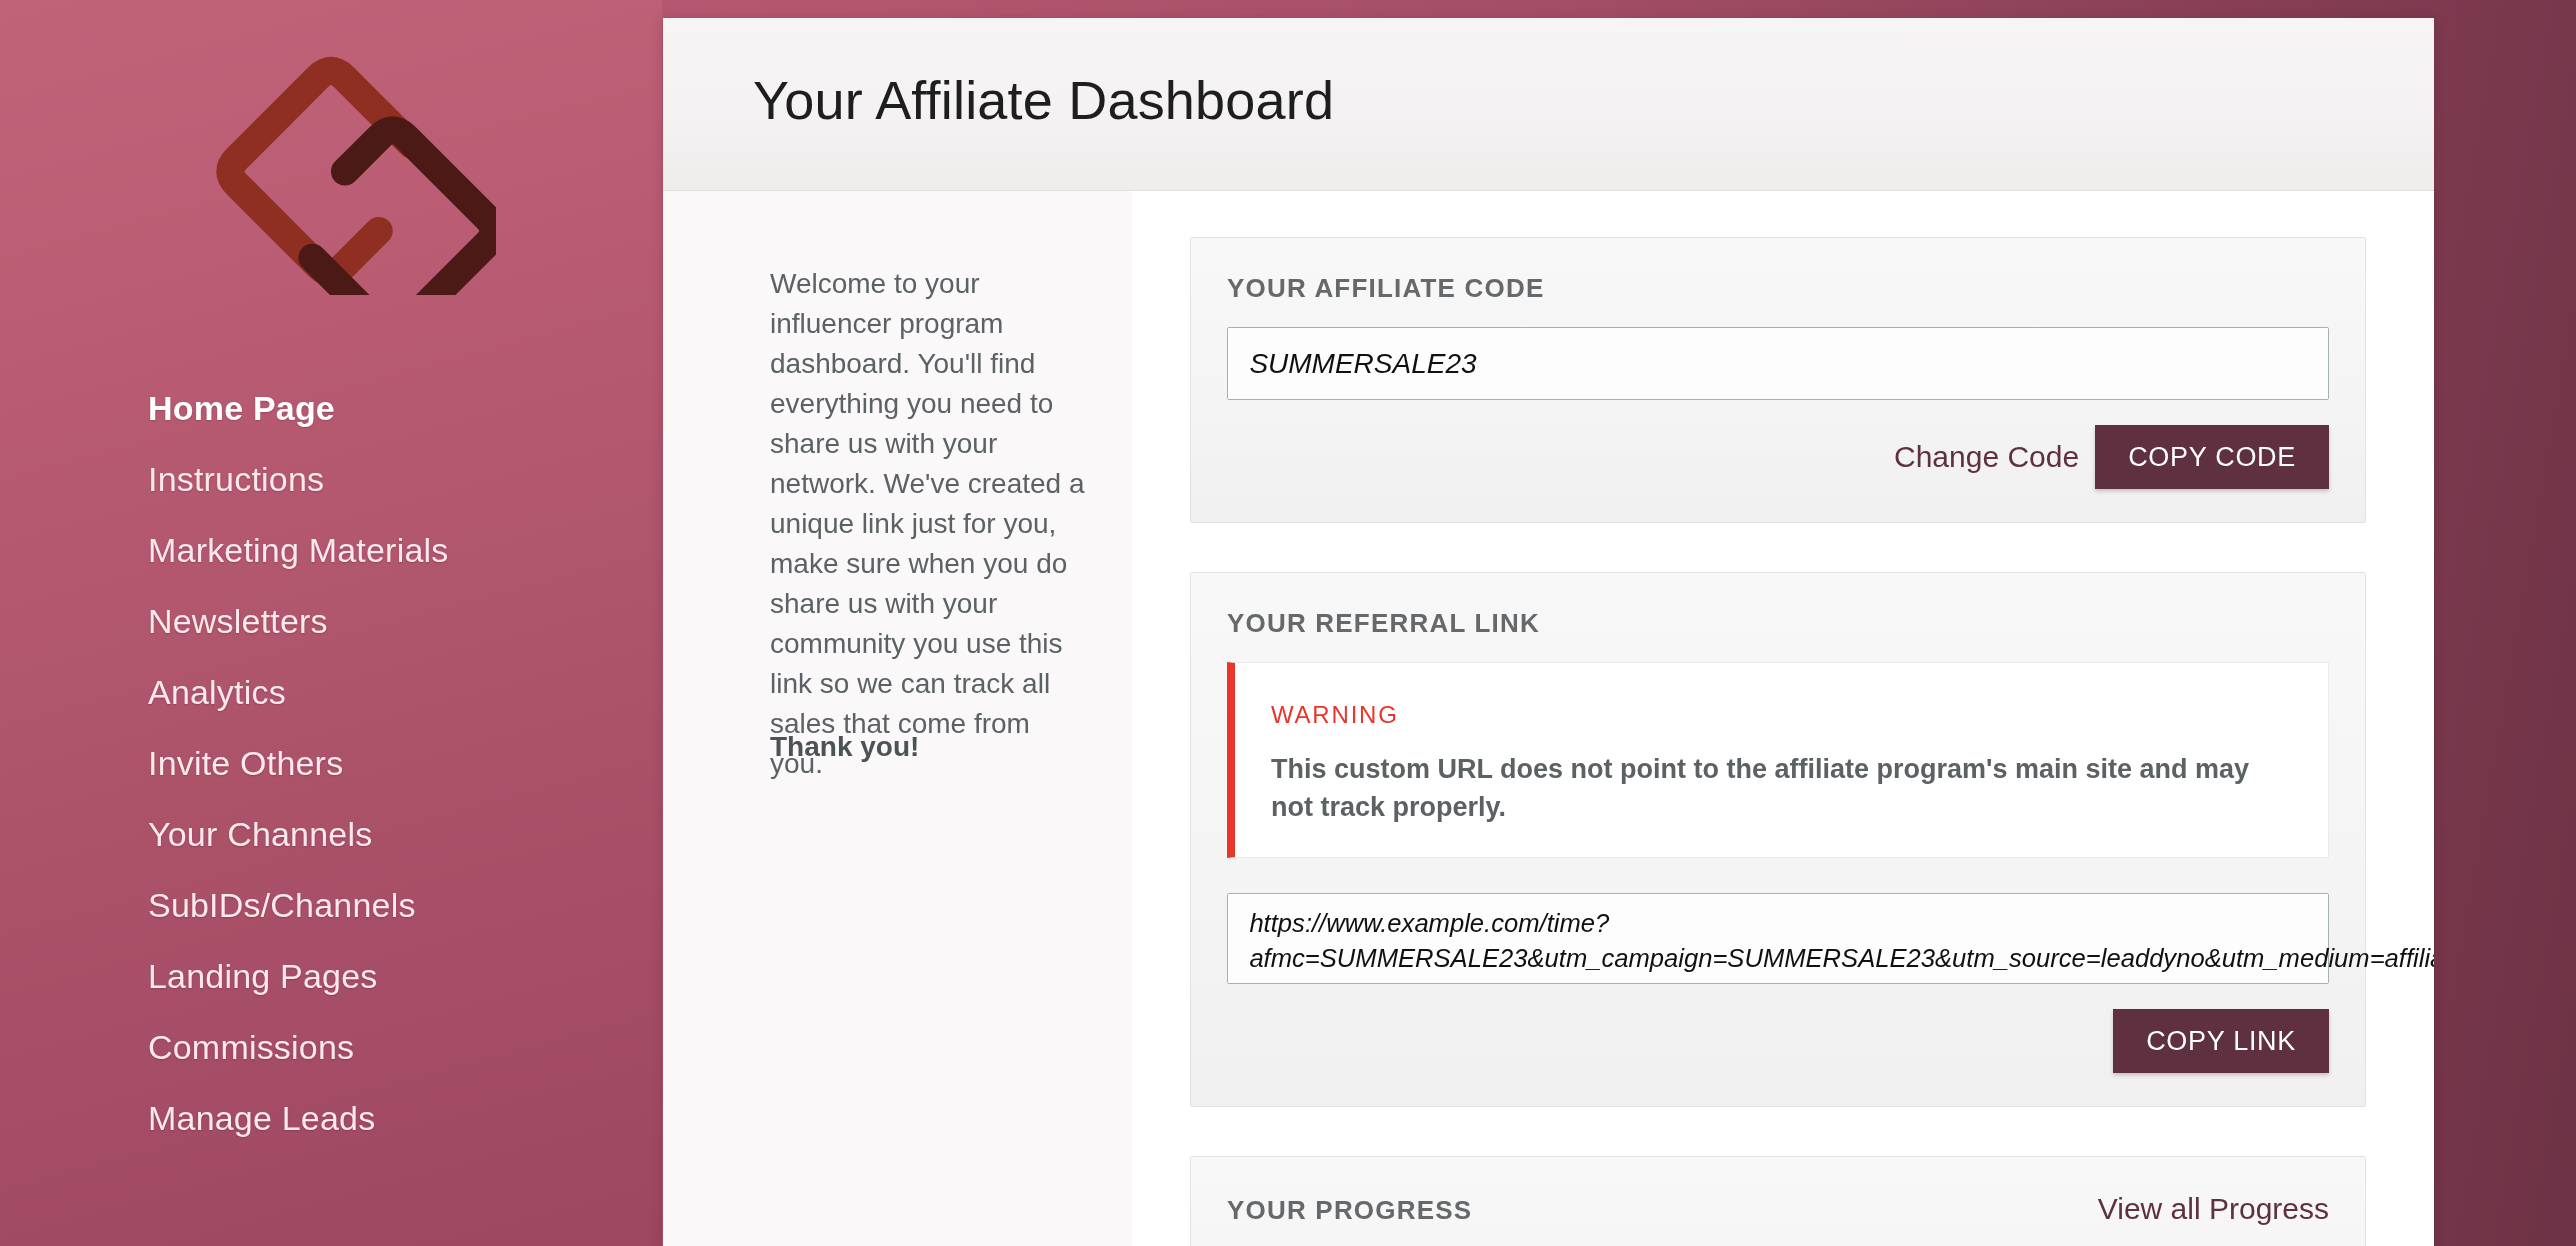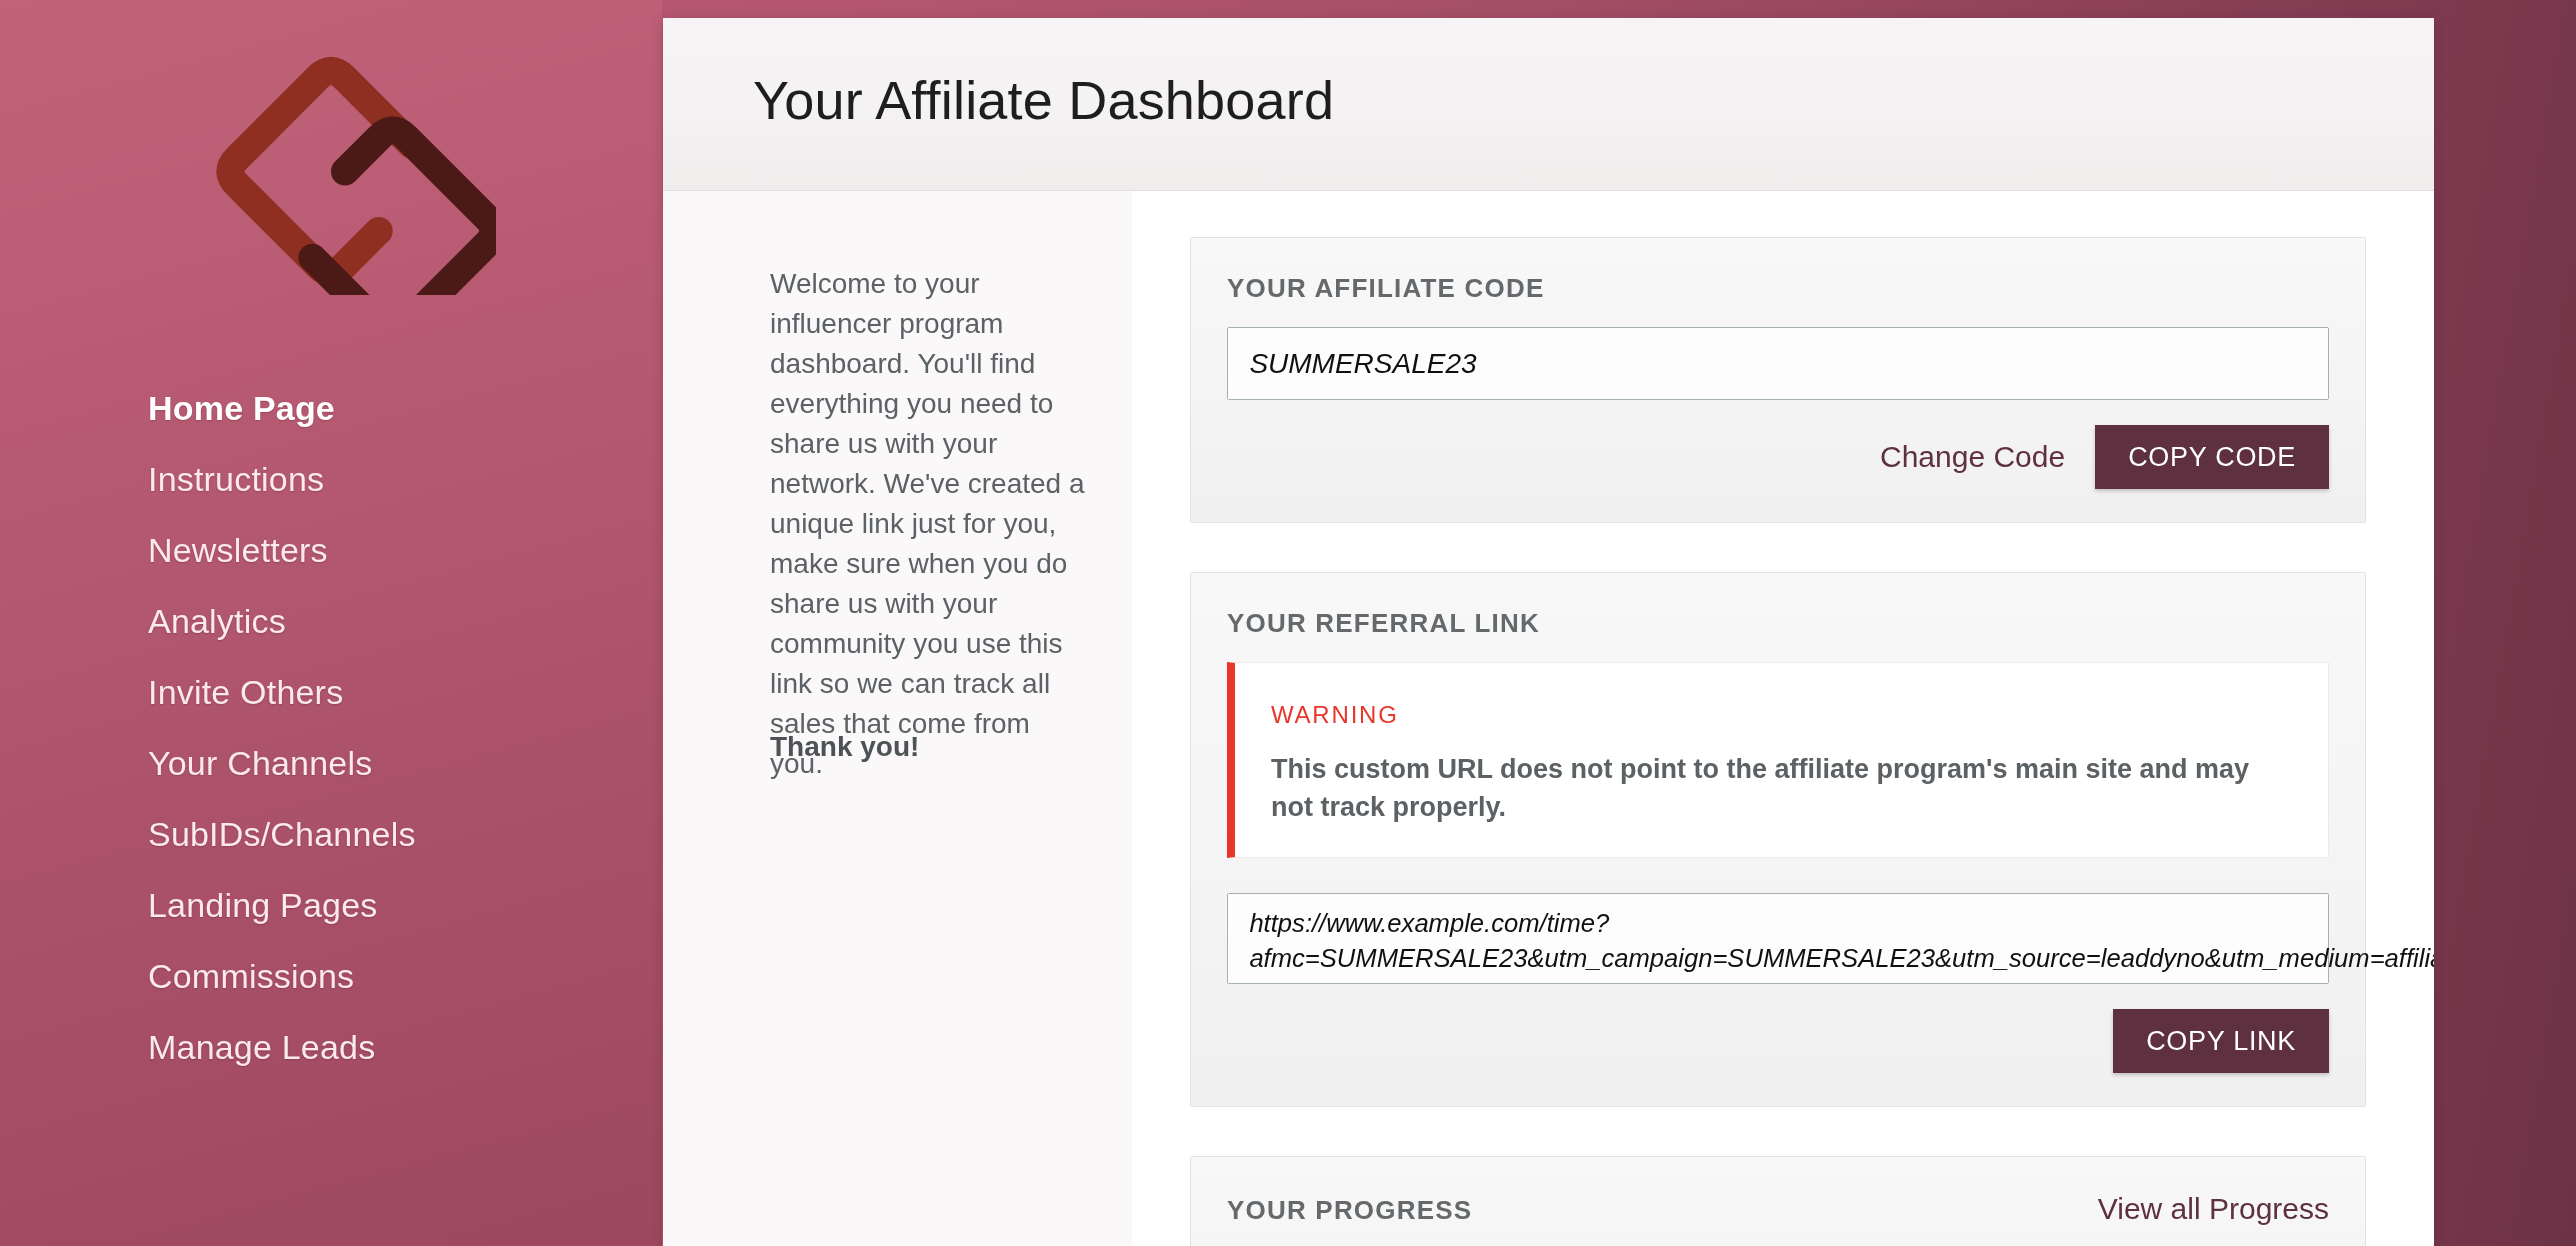--- a/index.html
+++ b/index.html
@@ -183,21 +183,21 @@
     line-height: 35px;
     font-style: italic;
     color: #101010;
   }
 
   .actions {
     display: flex;
     align-items: center;
     justify-content: flex-end;
     margin-top: 25px;
-    gap: 30px;
+    gap: 16px;
   }
   .link-btn {
     font-size: 30px;
     color: #5e3040;
     cursor: pointer;
     white-space: nowrap;
   }
   .btn {
     background: #5e3040;
     color: #ffffff;
@@ -287,20 +287,21 @@
         <g transform="translate(104,-2)">
           <path d="M -46 92 L 70 92 Q 92 92 92 70 L 92 -70 Q 92 -92 70 -92 L -70 -92 Q -92 -92 -92 -70 L -92 -10" fill="none" stroke="#4b1a17" stroke-width="34" stroke-linecap="round" stroke-linejoin="round"></path>
         </g>
       </g>
     </svg>
   </div>
 
   <nav id="nav">
     <a class="nav-item active">Home Page</a>
     <a class="nav-item">Instructions</a>
+    <a class="nav-item">Marketing Materials</a>
     <a class="nav-item">Newsletters</a>
     <a class="nav-item">Analytics</a>
     <a class="nav-item">Invite Others</a>
     <a class="nav-item">Your Channels</a>
     <a class="nav-item">SubIDs/Channels</a>
     <a class="nav-item">Landing Pages</a>
     <a class="nav-item">Commissions</a>
     <a class="nav-item">Manage Leads</a>
   </nav>
 </div>

